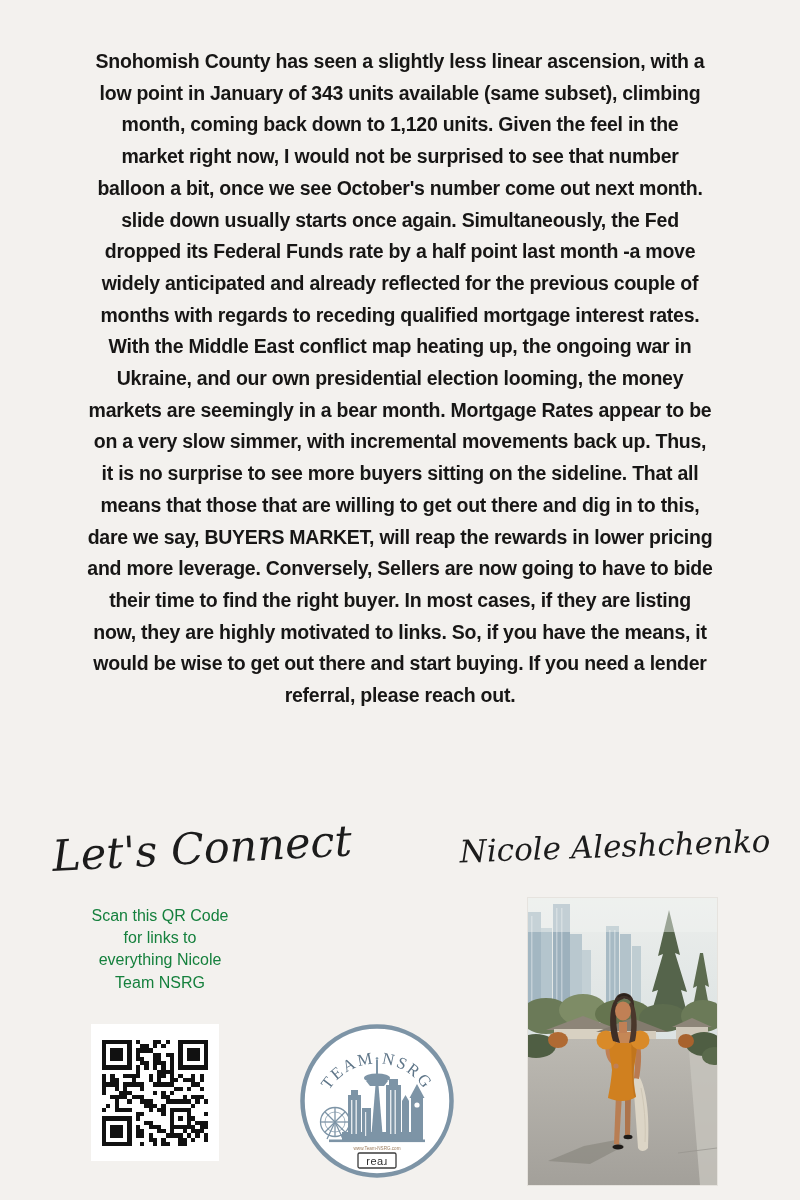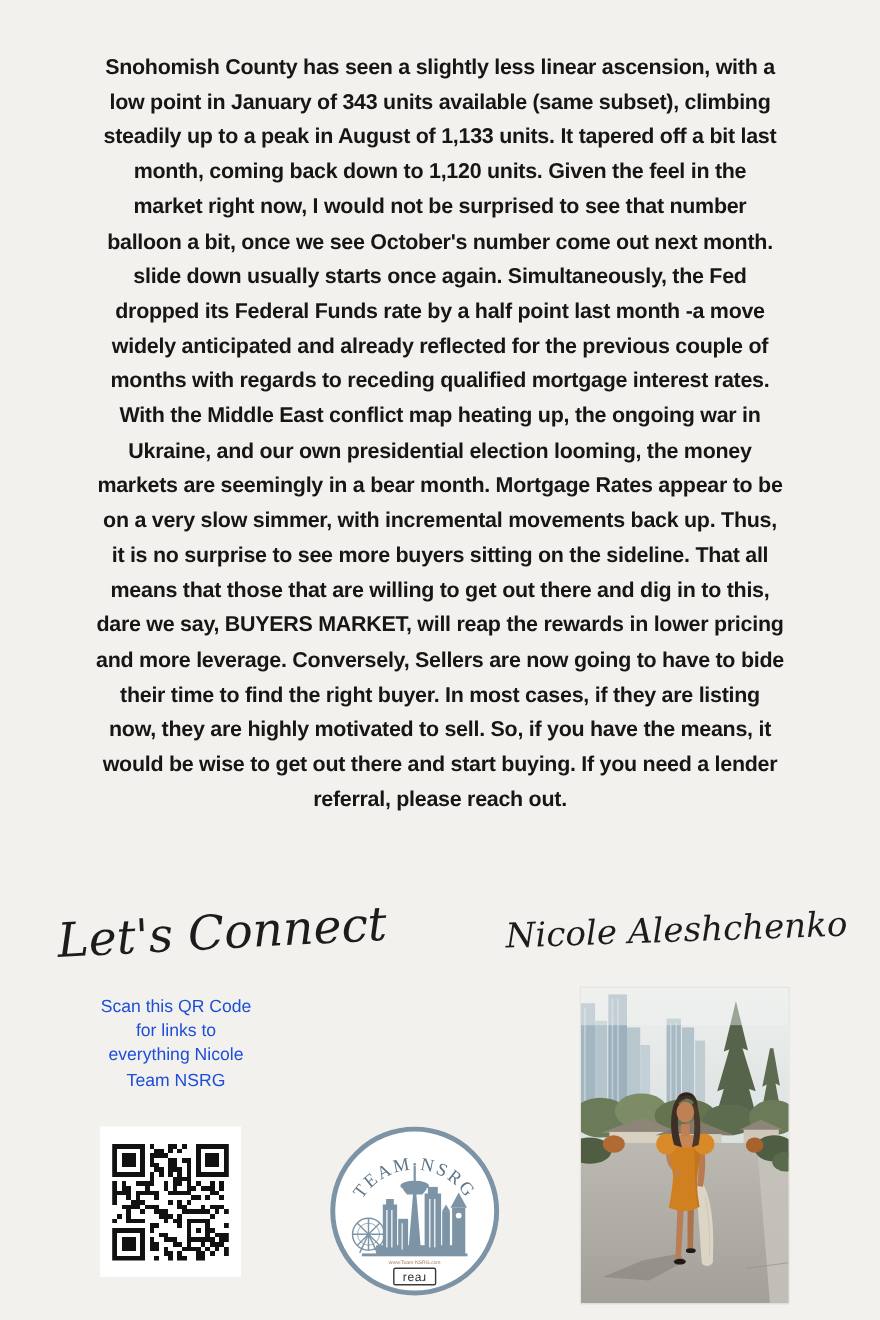--- a/index.html
+++ b/index.html
@@ -36,21 +36,21 @@
   }
   .nicole-signature{
     position:absolute;left:452px;top:828px;width:326px;
     font-size:31px;
     transform:rotate(-2deg);
   }
   
   .scan-text{
     position:absolute;left:60px;top:905px;width:200px;
     text-align:center;
-    font-size:16px;line-height:22.2px;color:#1d4ed8;
+    font-size:16px;line-height:22.2px;color:#15803d;
   }
   
   .qr-box{
     position:absolute;left:91px;top:1024px;width:128px;height:137px;
     background:#ffffff;
     display:flex;align-items:center;justify-content:center;
   }
   .qr-box svg{width:106px;height:106px;shape-rendering:crispEdges;}
   
   .logo-wrap{position:absolute;left:297px;top:1021px;width:160px;height:160px;}
@@ -59,38 +59,37 @@
     position:absolute;left:528px;top:898px;width:189px;height:287px;
     outline:1px solid #e6e3de;
   }
 </style>
 </head>
 <body>
 
 <div class="article">
   <div class="article-line">Snohomish County has seen a slightly less linear ascension, with a</div>
   <div class="article-line">low point in January of 343 units available (same subset), climbing</div>
-  <div class="article-line">steadily up to a peak in August of 1,133 units. It tapered off a bit last</div>
   <div class="article-line">month, coming back down to 1,120 units. Given the feel in the</div>
   <div class="article-line">market right now, I would not be surprised to see that number</div>
   <div class="article-line">balloon a bit, once we see October's number come out next month.</div>
   <div class="article-line">slide down usually starts once again. Simultaneously, the Fed</div>
   <div class="article-line">dropped its Federal Funds rate by a half point last month -a move</div>
   <div class="article-line">widely anticipated and already reflected for the previous couple of</div>
   <div class="article-line">months with regards to receding qualified mortgage interest rates.</div>
   <div class="article-line">With the Middle East conflict map heating up, the ongoing war in</div>
   <div class="article-line">Ukraine, and our own presidential election looming, the money</div>
   <div class="article-line">markets are seemingly in a bear month. Mortgage Rates appear to be</div>
   <div class="article-line">on a very slow simmer, with incremental movements back up. Thus,</div>
   <div class="article-line">it is no surprise to see more buyers sitting on the sideline. That all</div>
   <div class="article-line">means that those that are willing to get out there and dig in to this,</div>
   <div class="article-line">dare we say, BUYERS MARKET, will reap the rewards in lower pricing</div>
   <div class="article-line">and more leverage. Conversely, Sellers are now going to have to bide</div>
   <div class="article-line">their time to find the right buyer. In most cases, if they are listing</div>
-  <div class="article-line">now, they are highly motivated to sell. So, if you have the means, it</div>
+  <div class="article-line">now, they are highly motivated to links. So, if you have the means, it</div>
   <div class="article-line">would be wise to get out there and start buying. If you need a lender</div>
   <div class="article-line">referral, please reach out.</div>
 </div>
 
 <div class="script lets-connect">Let's Connect</div>
 
 <div class="script nicole-signature">Nicole Aleshchenko</div>
 
 <div class="scan-text">
   <div>Scan this QR Code</div>

